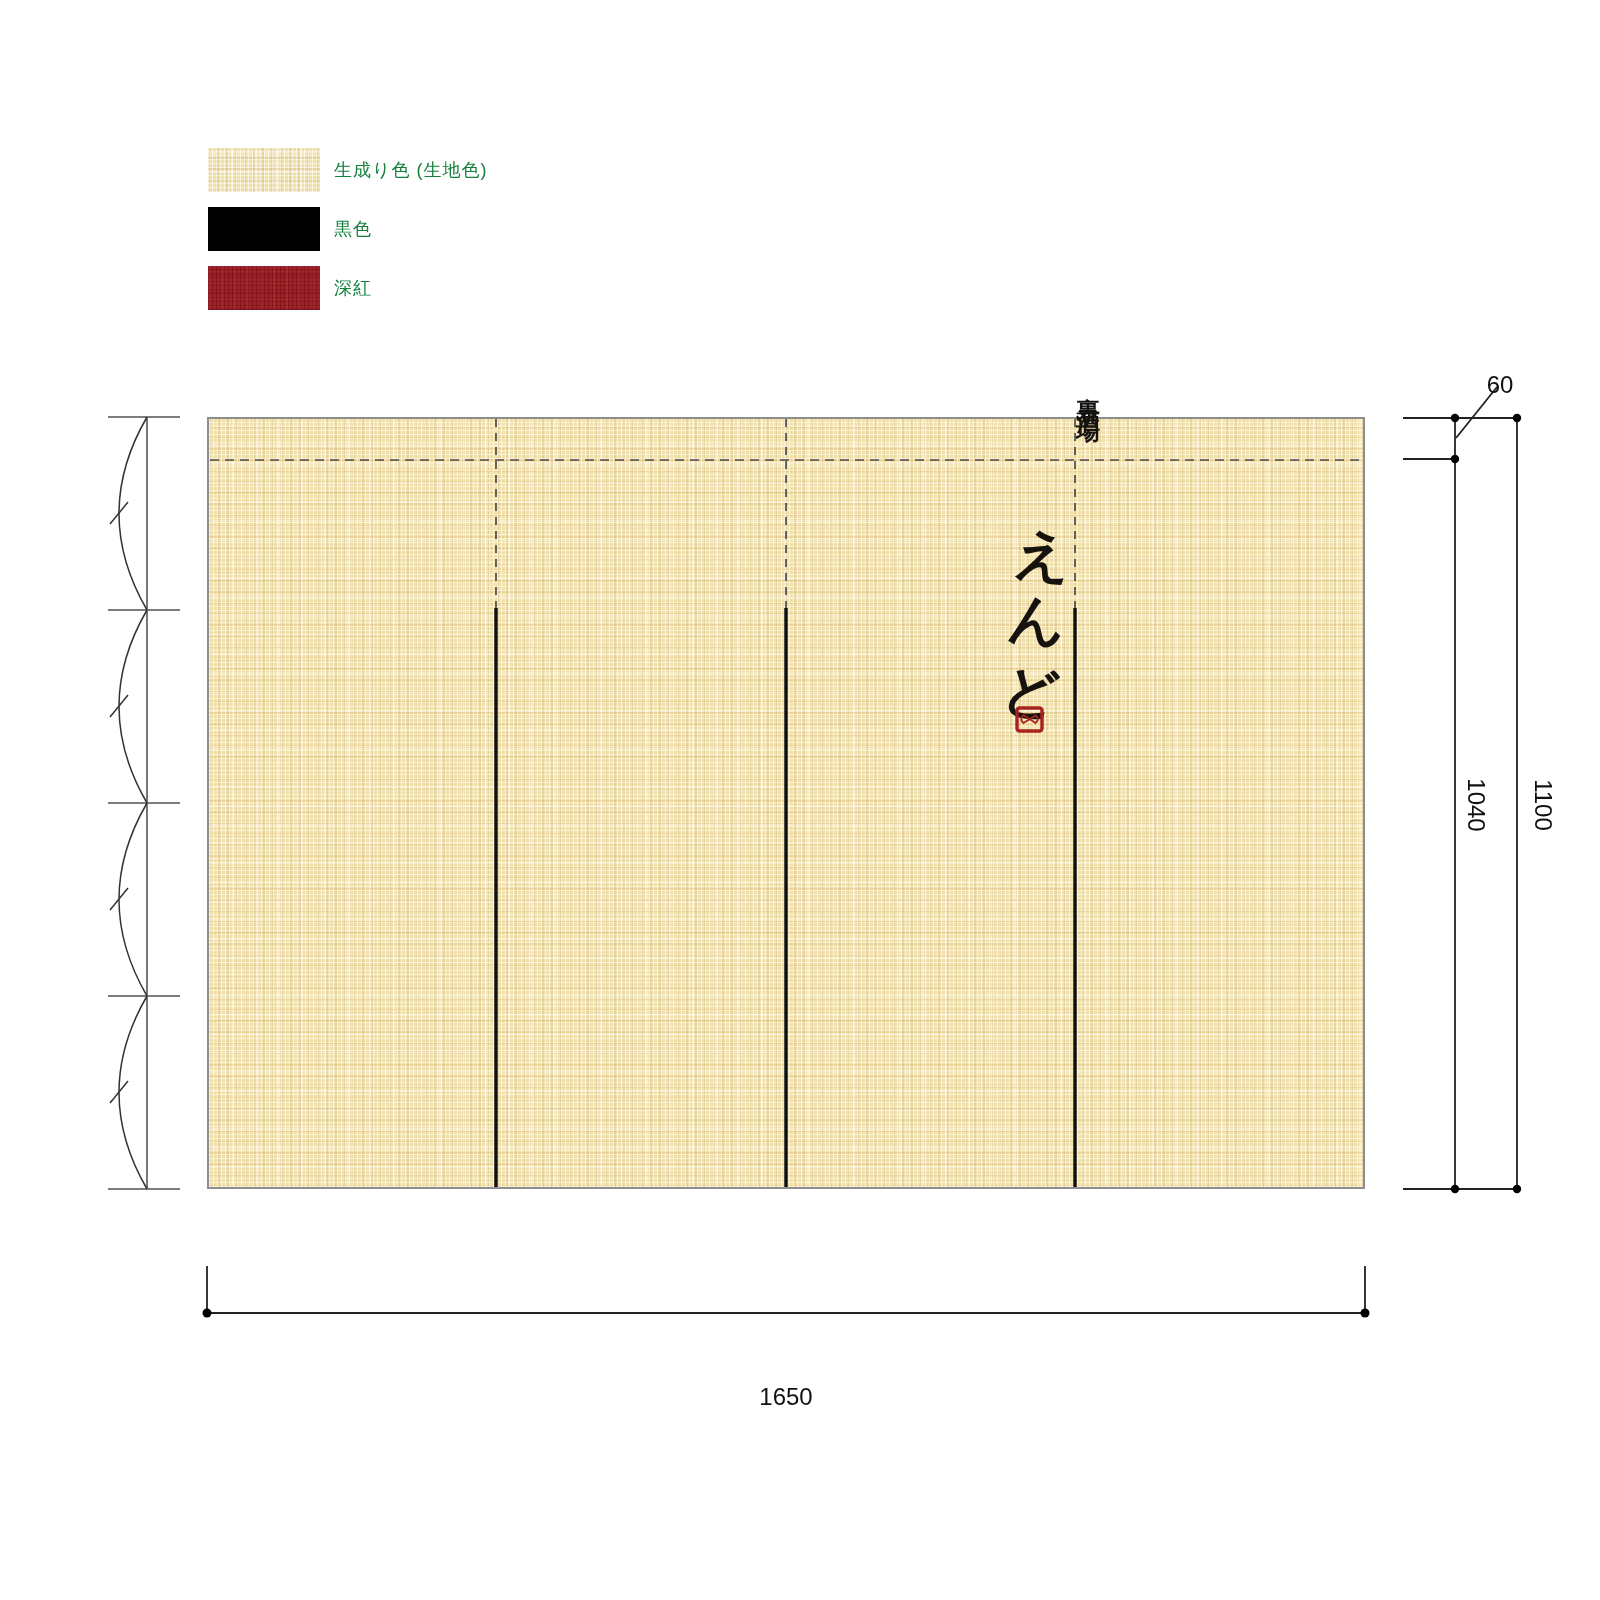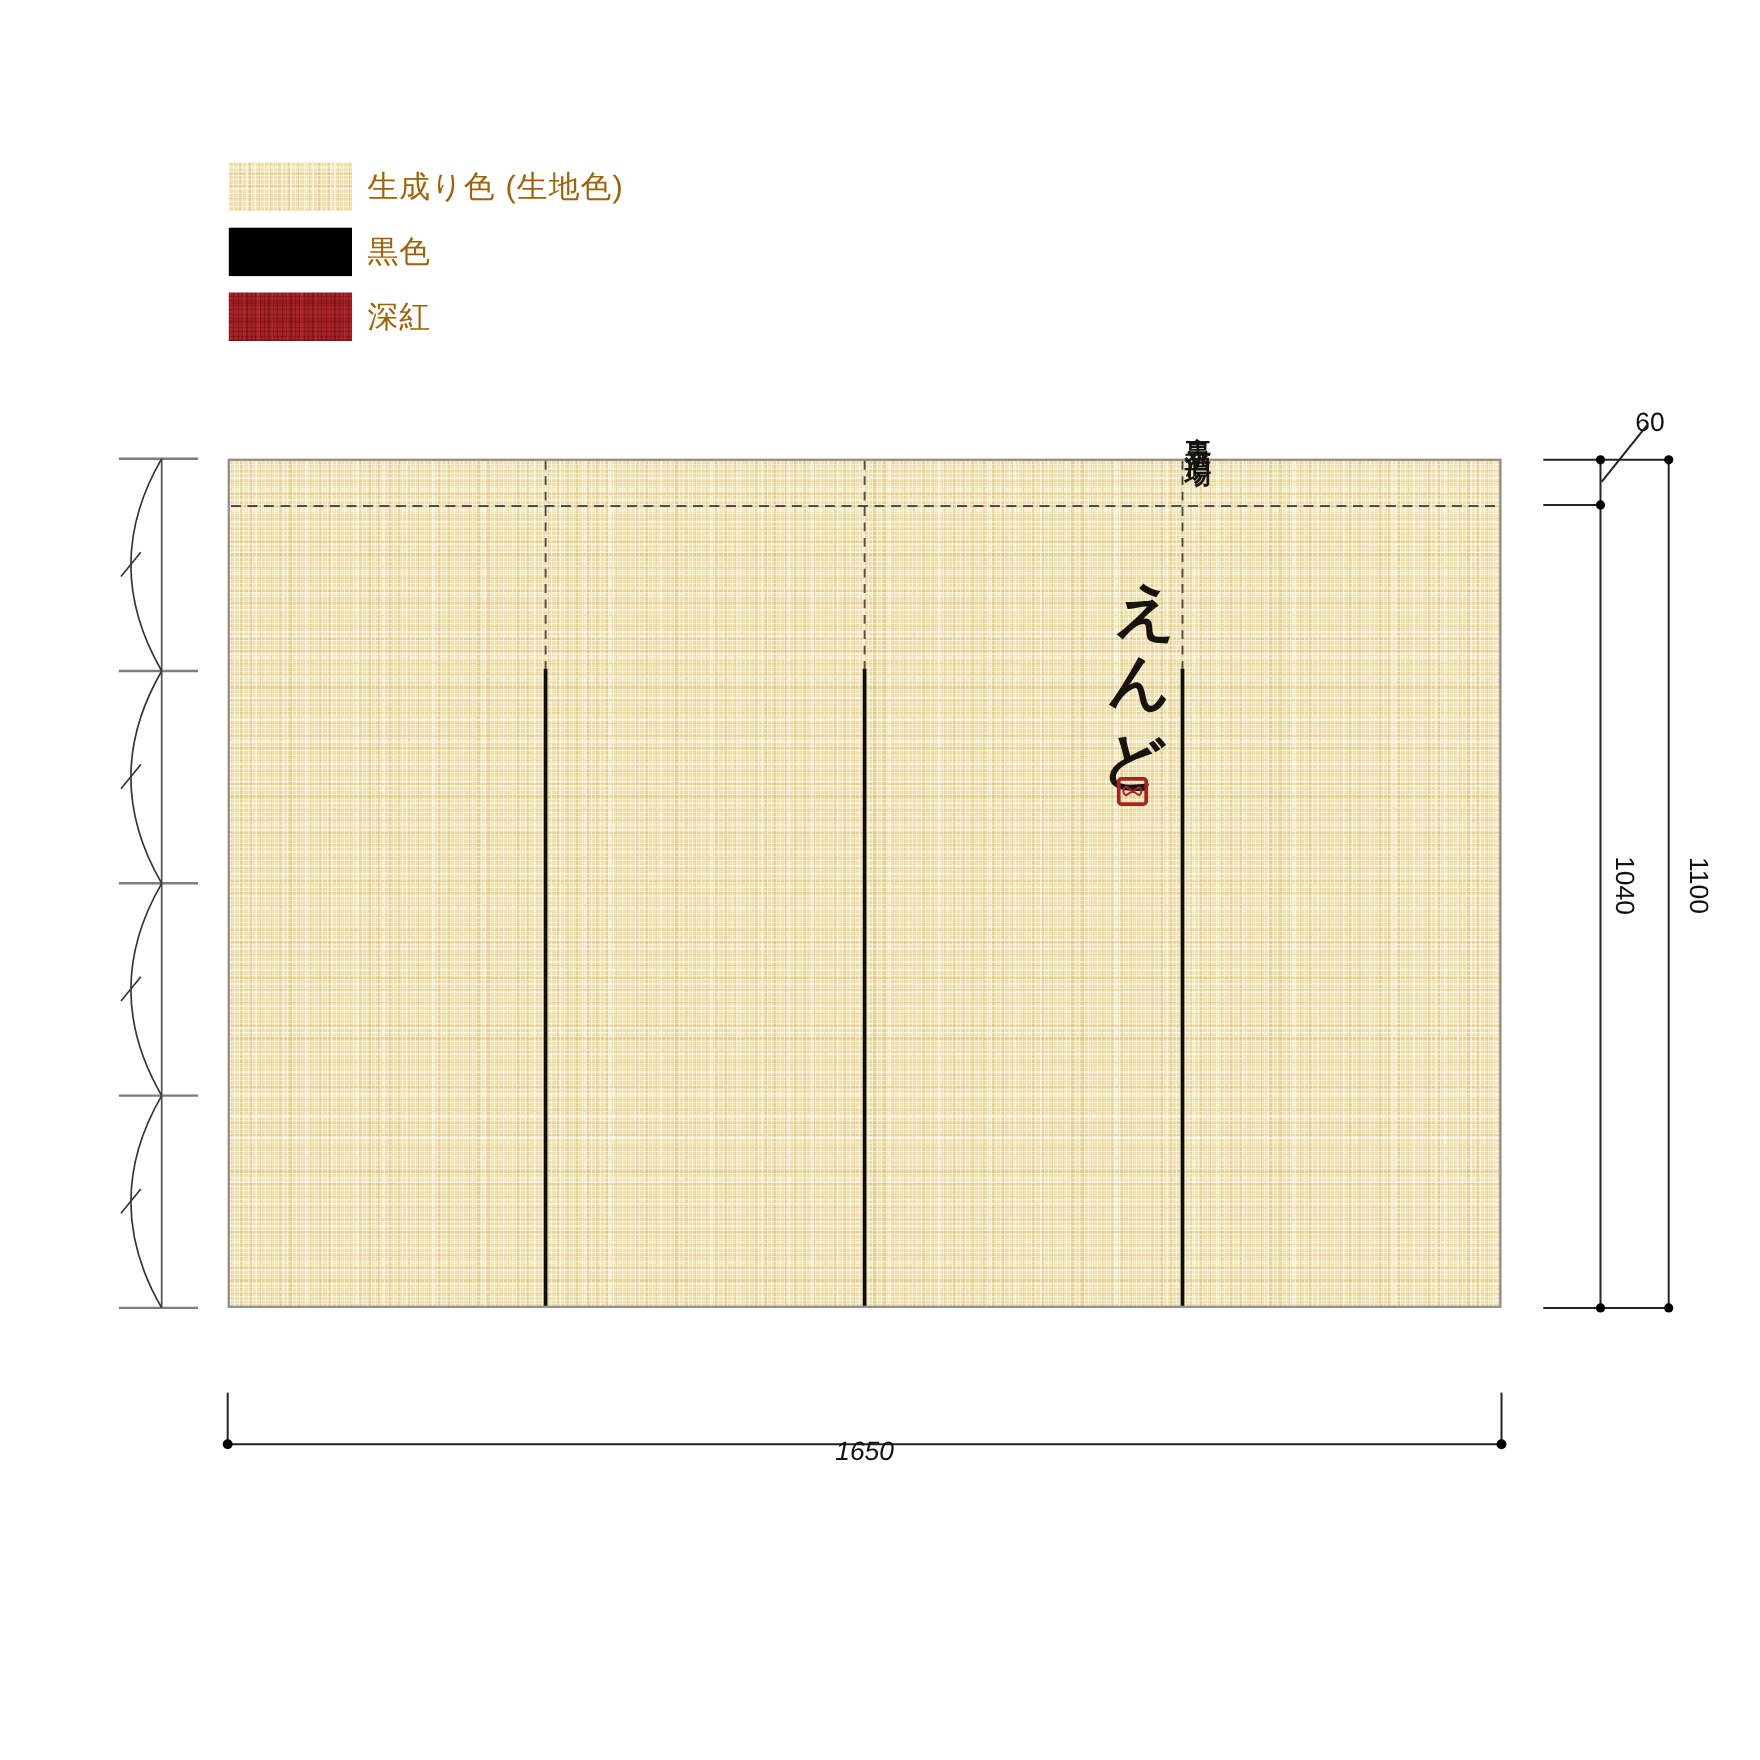--- a/index.html
+++ b/index.html
@@ -25,41 +25,41 @@
       repeating-linear-gradient(0deg,  rgba(60,5,8,0.25) 0 1px, rgba(60,5,8,0) 1px 4px),
       repeating-linear-gradient(90deg, rgba(255,120,120,0.10) 0 2px, rgba(255,120,120,0) 2px 13px),
       repeating-linear-gradient(0deg,  rgba(140,20,25,0.45) 0 2px, rgba(140,20,25,0) 2px 17px);
   }
 
   
   .legend { position:absolute; left:208px; top:148px; display:flex; flex-direction:column; gap:15px; }
   .legend-row { display:flex; align-items:center; }
   .legend-swatch { width:112px; height:44px; flex:0 0 auto; }
   .legend-swatch.black { background:#000; }
-  .legend-label { margin-left:14px; font-size:28px; color:#a16207; letter-spacing:1px; }
+  .legend-label { margin-left:14px; font-size:18px; color:#15803d; letter-spacing:1px; }
 
   
   .fabric { position:absolute; left:207px; top:417px; width:1158px; height:772px;
     border:2px solid #8e8e8e; }
 
   
   .shop-type { position:absolute; left:1076px; top:378px; writing-mode:vertical-rl;
     text-orientation:upright; font-size:24px; font-weight:700; letter-spacing:11px;
     color:#151310; line-height:1; }
   .shop-name { position:absolute; left:1012px; top:488px; writing-mode:vertical-rl;
     text-orientation:upright; font-size:56px; font-weight:700; letter-spacing:5px;
     color:#16130e; line-height:1; transform:rotate(5deg); }
   .seal { position:absolute; left:1015px; top:706px; width:29px; height:27px; }
 
   
   .dim-label { position:absolute; font-size:24px; color:#111; white-space:nowrap; }
   .dim-60   { left:1500px; top:373px; transform:translate(-50%,-50%);margin-top:12px; }
   .dim-1040 { left:1476px; top:805px; transform:translate(-50%,-50%) rotate(90deg); }
   .dim-1100 { left:1543px; top:805px; transform:translate(-50%,-50%) rotate(90deg); }
-  .dim-1650 { left:786px;  top:1320px; transform:translate(-50%,-50%);font-style:italic; }
+  .dim-1650 { left:786px;  top:1397px; transform:translate(-50%,-50%); }
 
   svg.overlay { position:absolute; left:0; top:0; pointer-events:none; }
 </style>
 </head>
 <body>
 
 <div class="page">
 
   <div class="legend">
     <div class="legend-row">

